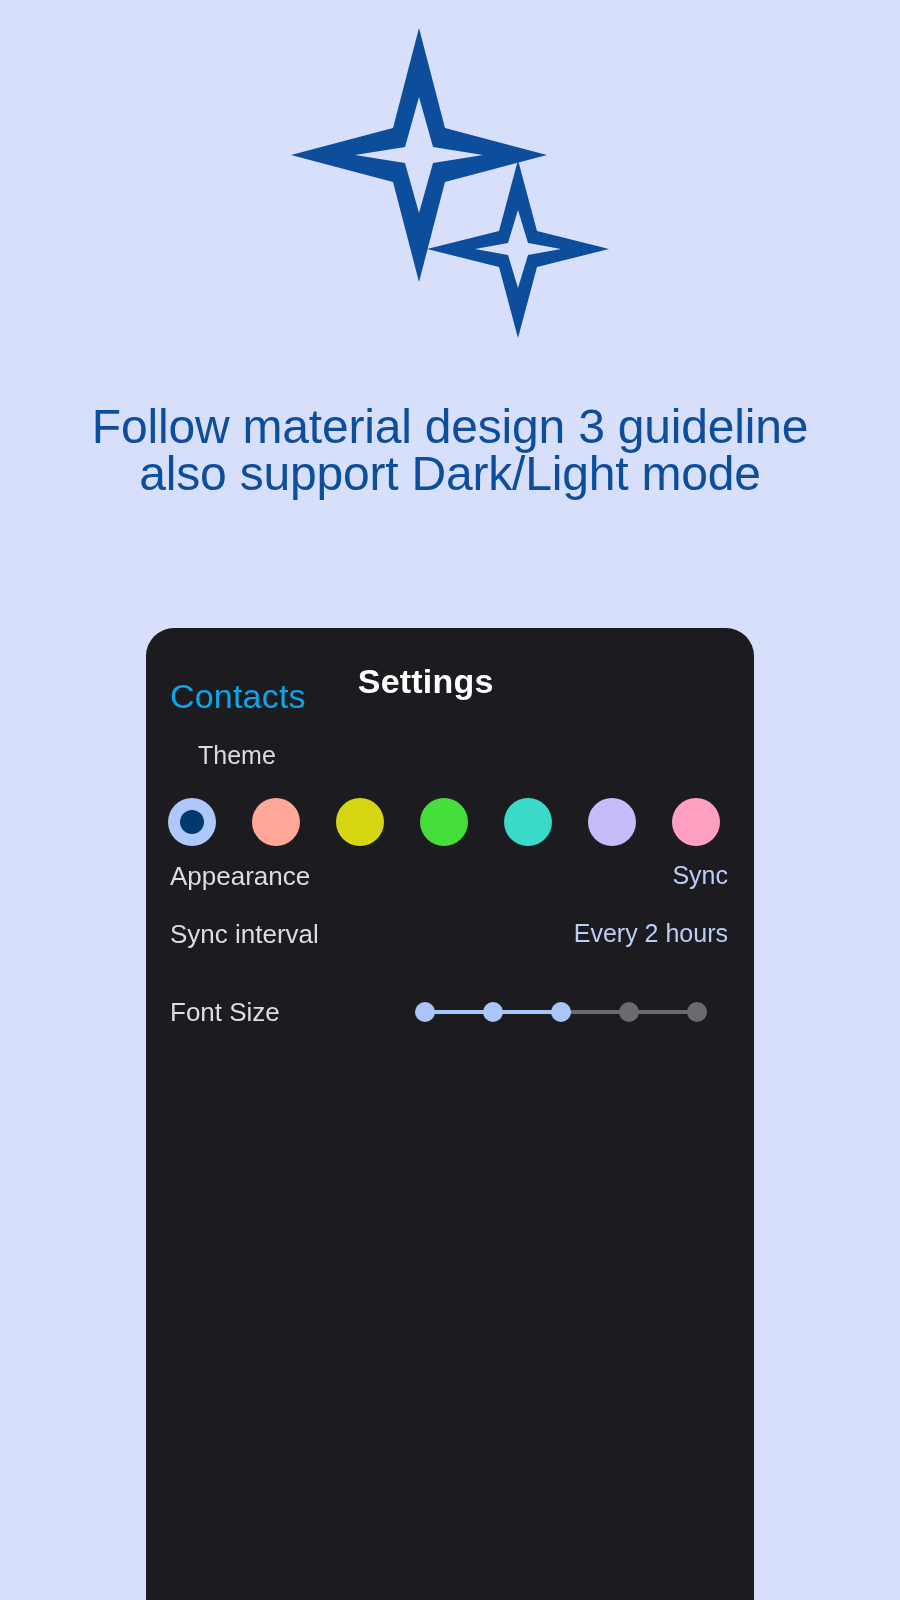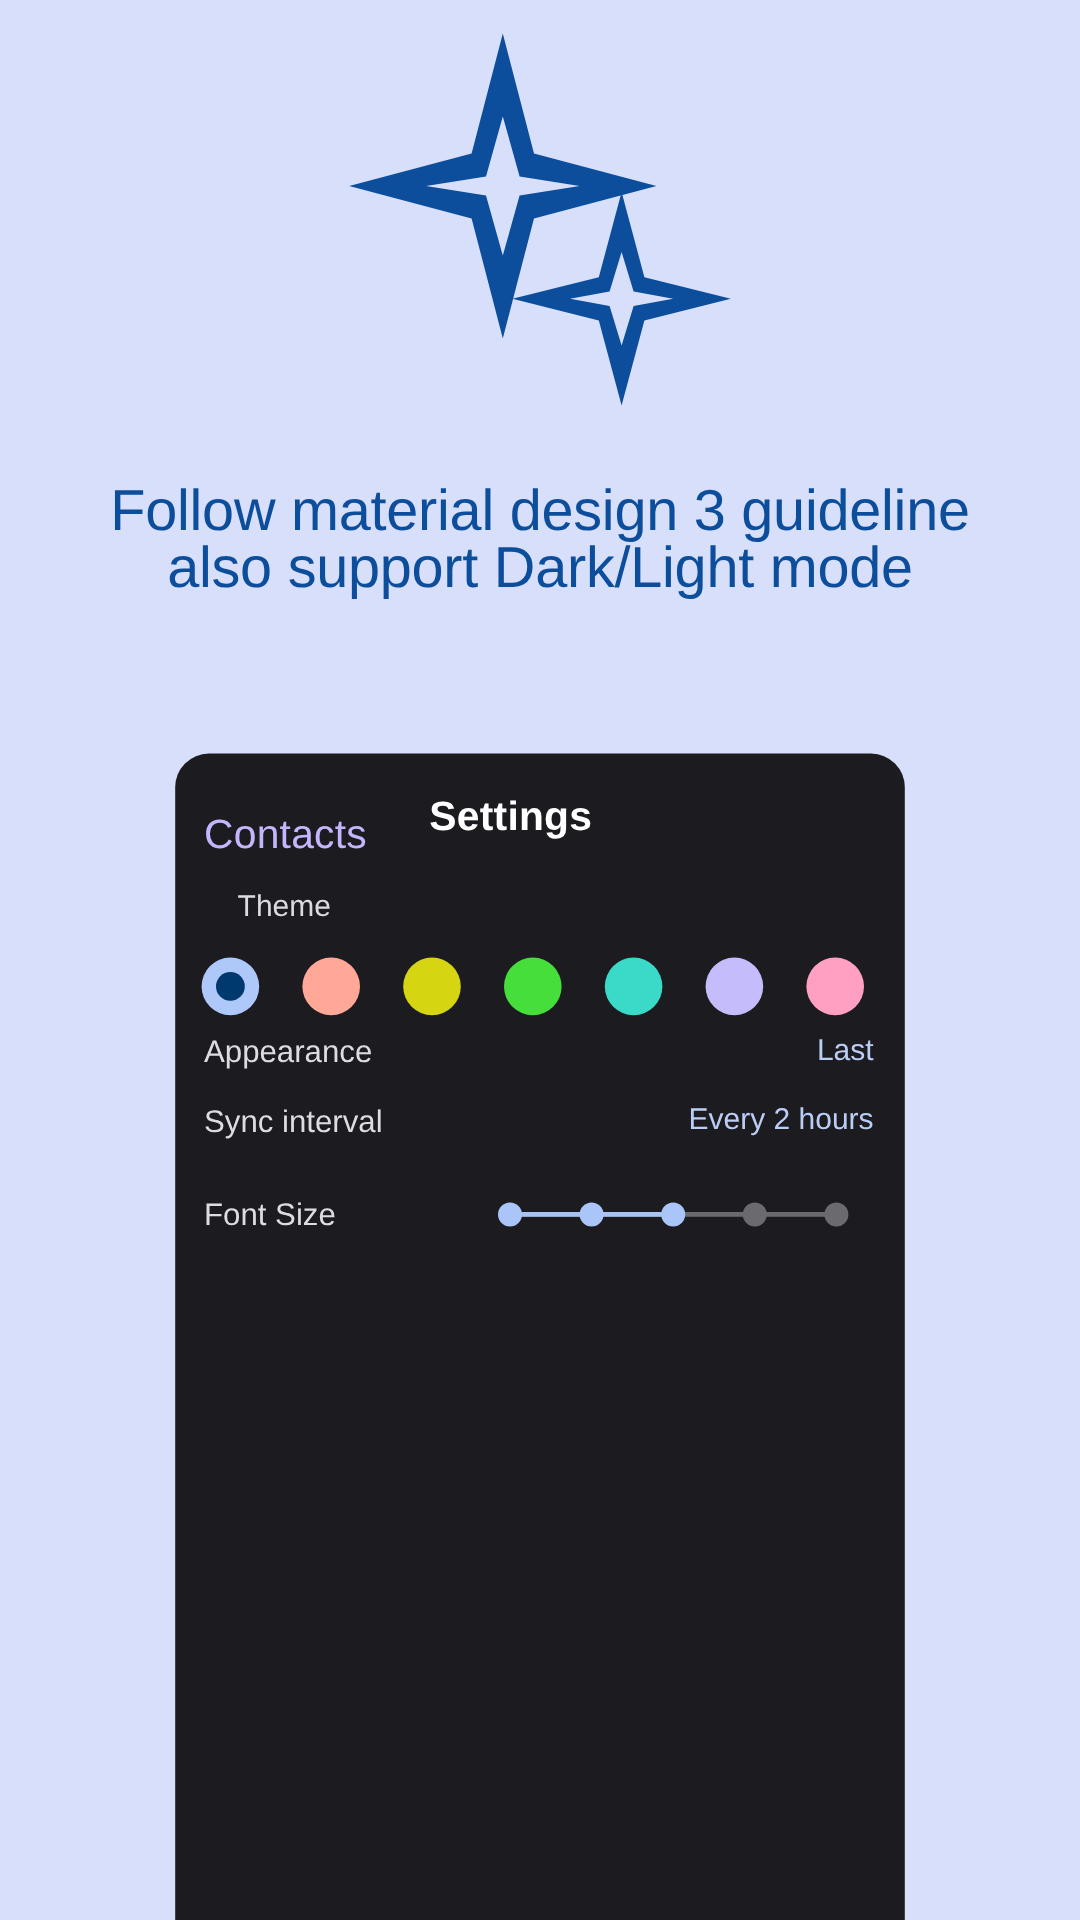--- a/index.html
+++ b/index.html
@@ -76,21 +76,21 @@
     padding-left: 24px;
     box-sizing: border-box;
     gap: 52px;
   }
   .tab {
     font-size: 34px;
     line-height: 40px;
     letter-spacing: 0.2px;
   }
   .tab-inactive {
-    color: #c4b5fd;
+    color: #0ea5e9;
     font-weight: 400;
     margin-top: 30px;
   }
   .tab-active {
     color: #ffffff;
     font-weight: 700;
   }
 
   .section-label {
     position: absolute;
@@ -247,21 +247,21 @@
       <div class="swatch" style="background:#45de3b"></div>
       <div class="swatch" style="background:#3bd9c7"></div>
       <div class="swatch" style="background:#c5bdfb"></div>
       <div class="swatch" style="background:#ffa0c3"></div>
     </div>
 
     <div class="rows">
 
       <div class="row">
         <span class="row-label">Appearance</span>
-        <span class="row-value">Last</span>
+        <span class="row-value">Sync</span>
       </div>
 
       <div class="row">
         <span class="row-label">Sync interval</span>
         <span class="row-value">Every 2 hours</span>
       </div>
 
       <div class="row-spacer"></div>
 
 

